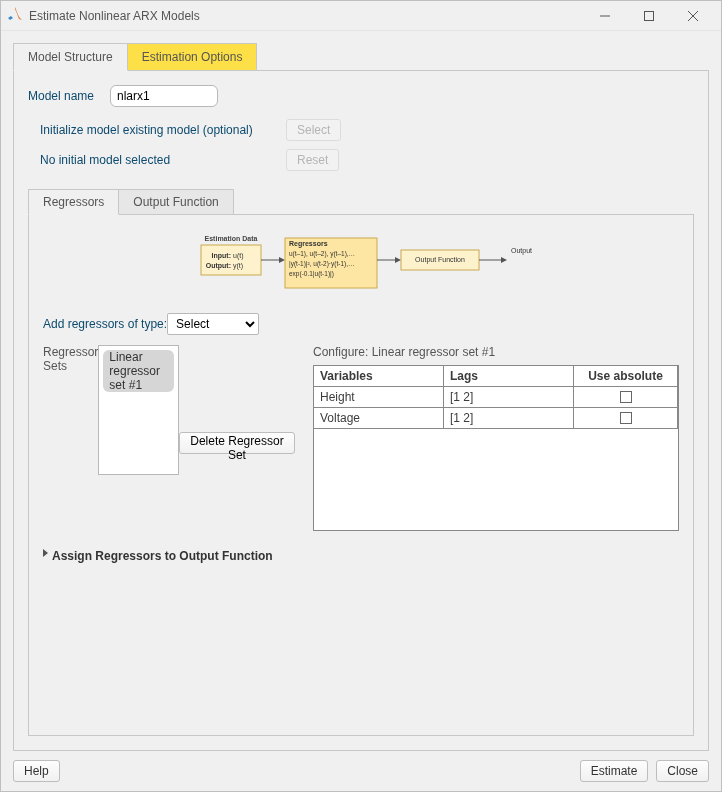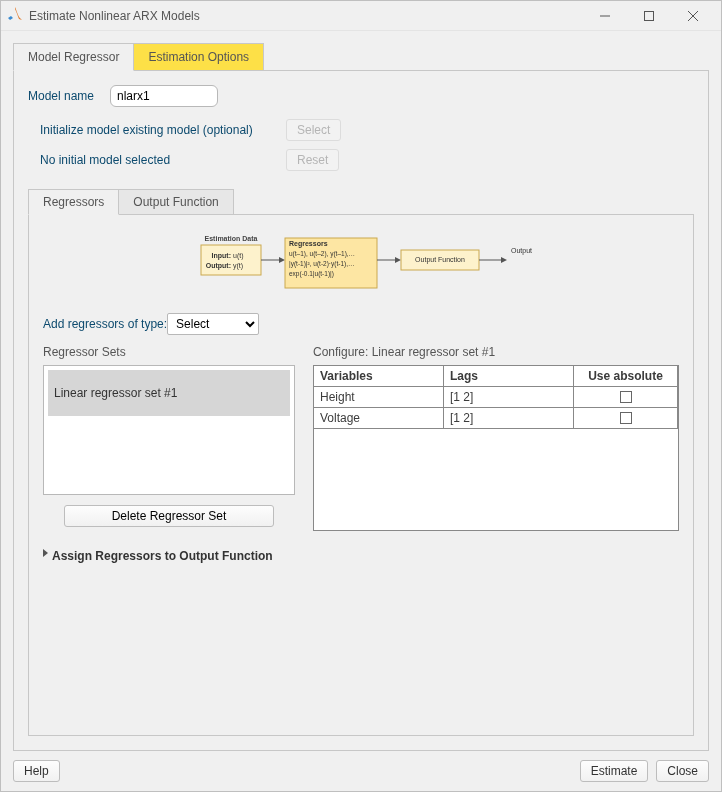--- a/index.html
+++ b/index.html
@@ -23,25 +23,25 @@
   .subtabs-wrap { margin-top:4px; flex:1; display:flex; flex-direction:column; }
   .subtabs { display:flex; }
   .subtab { padding:5px 14px; background:#e7e7e7; border:1px solid #c7c7c7; border-bottom:none; cursor:pointer; color:#555; }
   .subtab + .subtab { border-left:none; }
   .subtab.active { background:#f0f0f0; border-bottom:1px solid #f0f0f0; position:relative; z-index:2; }
   .subpanel { border:1px solid #c7c7c7; flex:1; margin-top:-1px; padding:12px 14px; display:flex; flex-direction:column; }
   .diagram { display:flex; justify-content:center; margin:6px 0 18px; }
   .add-row { display:flex; align-items:center; margin-bottom:10px; }
   .select { width:92px; height:22px; border:1px solid #b8b8b8; border-radius:2px; background:#fff; font-size:12px; padding-left:4px; }
   .two-col { display:flex; gap:18px; flex:0 0 auto; }
-  .col-left { width:252px; display:flex; flex-direction:column; }
+  .col-left { width:252px; display:flex; flex-direction:row; }
   .col-right { flex:1; display:flex; flex-direction:column; }
   .section-title { font-size:12px; color:#555; margin-bottom:6px; }
   .listbox { border:1px solid #b8b8b8; background:#fff; height:130px; padding:4px; display:flex; flex-direction:column; }
-  .listitem { background:#d6d6d6; color:#333; padding:16px 6px; cursor:pointer; }
+  .listitem { background:#d6d6d6; color:#333; padding:0 6px; cursor:pointer;border-radius:6px; }
   .widebtn { margin-top:10px; height:22px; border:1px solid #bdbdbd; border-radius:3px; background:linear-gradient(#fdfdfd,#f1f1f1); font-size:12px; cursor:pointer; width:210px; align-self:center; }
   .cfg-table { border:1px solid #888; height:166px; display:flex; flex-direction:column; background:#fff; }
   .cfg-head, .cfg-row { display:flex; }
   .cfg-head div, .cfg-row div { padding:3px 6px; border-right:1px solid #888; border-bottom:1px solid #888; display:flex; align-items:center; }
   .cfg-head div { font-weight:bold; background:#fff; }
   .cfg-row div { background:#fff; }
   .c1 { width:130px; }
   .c2 { width:130px; }
   .c3 { flex:1; justify-content:center; border-right:none; }
   .cfg-fill { flex:1; }
@@ -79,21 +79,21 @@
     <div class="winbtn">
       <svg width="10" height="10">
           <line x1="0" y1="0" x2="10" y2="10" stroke="#555" stroke-width="1"></line>
           <line x1="10" y1="0" x2="0" y2="10" stroke="#555" stroke-width="1"></line>
         </svg>
     </div>
   </div>
 
   <div class="content">
     <div class="tabs">
-      <div class="tab active">Model Regressor</div>
+      <div class="tab active">Model Structure</div>
       <div class="tab">Estimation Options</div>
     </div>
     <div class="panel">
 
       <div class="row">
         <span class="lbl" style="width:82px;">Model name</span>
         <input type="text" style="width: 108px;" value="nlarx1">
       </div>
 
       <div class="row" style="margin-bottom:8px; padding-left:12px;">

